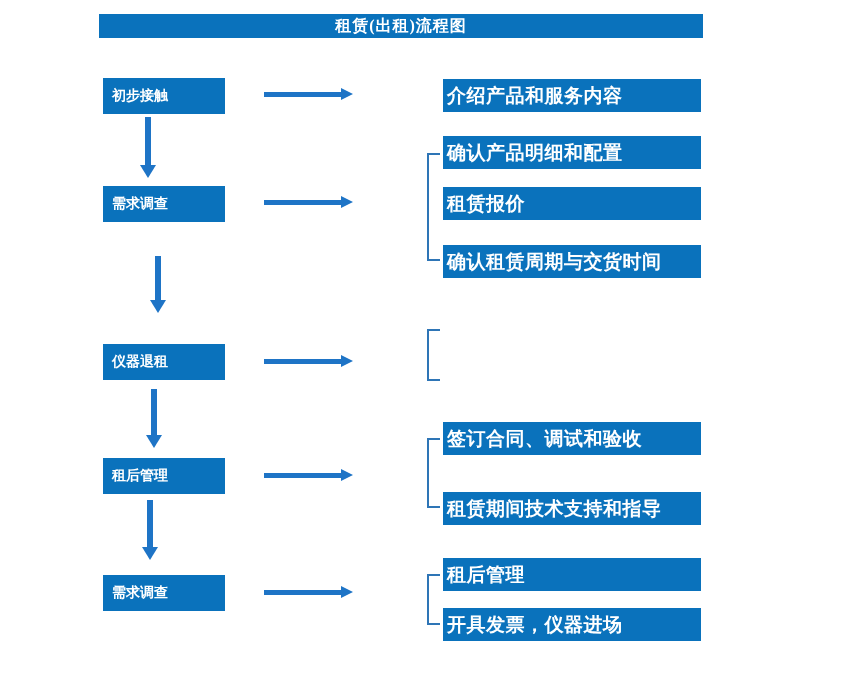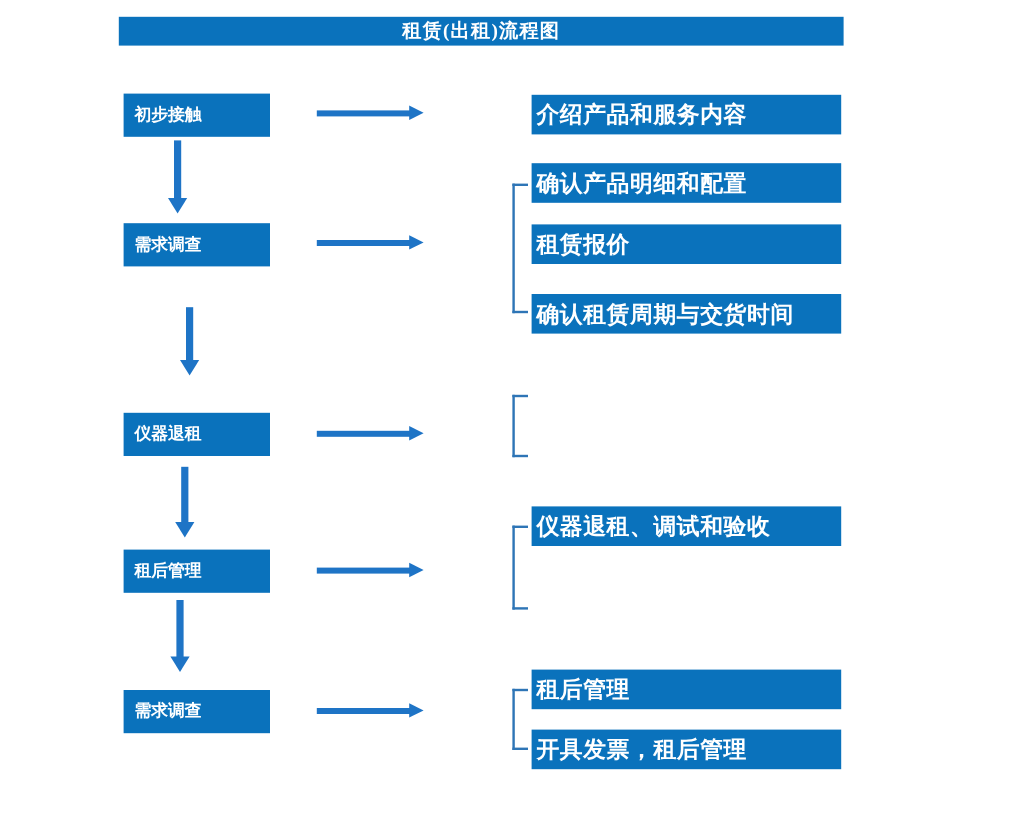--- a/index.html
+++ b/index.html
@@ -61,24 +61,25 @@
   <div class="bluebox step-box" style="top:458px">租后管理</div>
   <div class="bluebox step-box" style="top:575px">需求调查</div>
 
   <div class="bluebox detail-box" style="top:79px">介绍产品和服务内容</div>
 
   <div class="bluebox detail-box" style="top:136px">确认产品明细和配置</div>
   <div class="bluebox detail-box" style="top:187px">租赁报价</div>
   <div class="bluebox detail-box" style="top:245px">确认租赁周期与交货时间</div>
 
 
-  <div class="bluebox detail-box" style="top:422px">仪器退租、调试和验收</div>
+  <div class="bluebox detail-box" style="top:422px">签订合同、调试和验收</div>
+  <div class="bluebox detail-box" style="top:492px">租赁期间技术支持和指导</div>
 
   <div class="bluebox detail-box" style="top:558px">租后管理</div>
-  <div class="bluebox detail-box" style="top:608px">开具发票，租后管理</div>
+  <div class="bluebox detail-box" style="top:608px">开具发票，仪器进场</div>
 
   <div class="h-arrow" style="top:88px">
     <div class="shaft"></div>
     <div class="head"></div>
   </div>
   <div class="h-arrow" style="top:196px">
     <div class="shaft"></div>
     <div class="head"></div>
   </div>
   <div class="h-arrow" style="top:355px">

